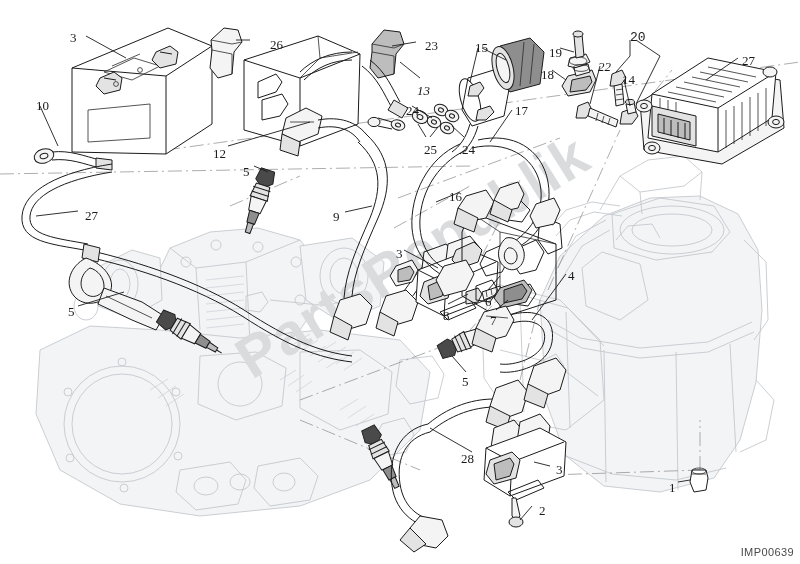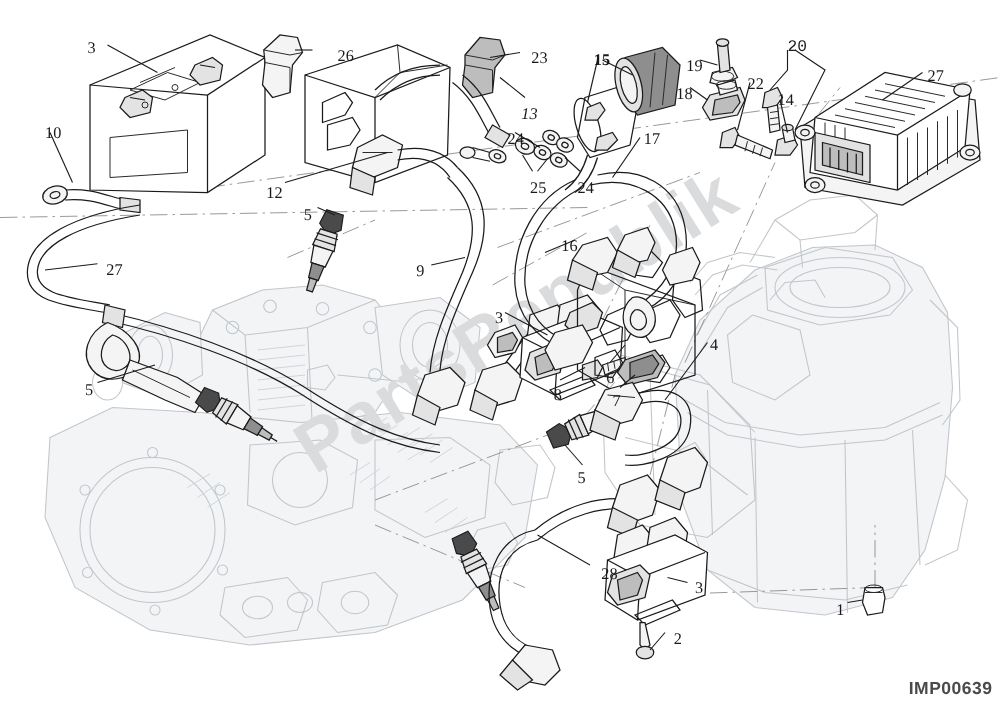--- a/index.html
+++ b/index.html
@@ -31,24 +31,23 @@
     color: #1a1a1a;
     line-height: 1;
     white-space: nowrap;
     user-select: none;
   }
   #footer-code {
     position: absolute;
     right: 6px;
     bottom: 6px;
     font-family: "Liberation Sans", sans-serif;
-    font-size: 14px;
+    font-size: 11px;
     letter-spacing: 0.4px;
     color: #4a4a4a;
-    font-weight: bold;
   }
   
   .ln      { fill: none; stroke: #1b1b1b; stroke-width: 1; }
   .ln-thin { fill: none; stroke: #2a2a2a; stroke-width: 0.8; }
   .leader  { fill: none; stroke: #1b1b1b; stroke-width: 0.9; }
   .axis    { fill: none; stroke: #8a8a8a; stroke-width: 0.7;
              stroke-dasharray: 14 4 2 4; }
   .ghost   { fill: none; stroke: #c2c6cb; stroke-width: 0.85; }
   .ghost-f { fill: #f2f4f6; stroke: #c2c6cb; stroke-width: 0.85; }
   .ghost-hatch { fill: none; stroke: #ccd1d6; stroke-width: 0.7; }
@@ -653,45 +652,45 @@
       <path class="leader" d="M550 466 L534 462"></path>
       <path class="leader" d="M678 482 L690 480"></path>
       <path class="leader" d="M532 506 L520 520"></path>
     </g>
   </svg>
 
   <div id="callout-layer">
       <div class="callout" style="left: 70px; top: 31px;">3</div>
       <div class="callout" style="left: 258px; top: 38px; margin-left: 12px;">26</div>
       <div class="callout" style="left: 425px; top: 39px;">23</div>
-      <div class="callout" style="left: 475px; top: 41px; font-weight: bold;">15</div>
+      <div class="callout" style="left: 475px; top: 41px;">15</div>
       <div class="callout" style="left: 549px; top: 46px;">19</div>
       <div class="callout" style="left: 630px; top: 31px; font-family: Liberation Mono, monospace;">20</div>
       <div class="callout" style="left: 742px; top: 54px;">27</div>
       <div class="callout" style="left: 541px; top: 68px;">18</div>
-      <div class="callout" style="left: 598px; top: 60px;">22</div>
+      <div class="callout" style="left: 598px; top: 60px; font-style: italic;">22</div>
       <div class="callout" style="left: 622px; top: 73px;">14</div>
       <div class="callout" style="left: 36px; top: 99px;">10</div>
       <div class="callout" style="left: 417px; top: 84px; font-style: italic;">13</div>
       <div class="callout" style="left: 406px; top: 104px;">24</div>
       <div class="callout" style="left: 515px; top: 104px;">17</div>
       <div class="callout" style="left: 213px; top: 147px;">12</div>
       <div class="callout" style="left: 424px; top: 143px;">25</div>
       <div class="callout" style="left: 462px; top: 143px;">24</div>
       <div class="callout" style="left: 243px; top: 165px;">5</div>
       <div class="callout" style="left: 449px; top: 190px;">16</div>
       <div class="callout" style="left: 85px; top: 209px;">27</div>
       <div class="callout" style="left: 333px; top: 210px;">9</div>
       <div class="callout" style="left: 396px; top: 247px;">3</div>
       <div class="callout" style="left: 568px; top: 269px;">4</div>
       <div class="callout" style="left: 68px; top: 305px;">5</div>
       <div class="callout" style="left: 485px; top: 295px;">6</div>
       <div class="callout" style="left: 443px; top: 309px;">8</div>
       <div class="callout" style="left: 490px; top: 314px;">7</div>
       <div class="callout" style="left: 462px; top: 375px;">5</div>
-      <div class="callout" style="left: 461px; top: 452px; margin-left: 20px;">28</div>
+      <div class="callout" style="left: 461px; top: 452px;">28</div>
       <div class="callout" style="left: 556px; top: 463px;">3</div>
       <div class="callout" style="left: 669px; top: 481px;">1</div>
       <div class="callout" style="left: 539px; top: 504px;">2</div>
     </div>
 
   <div id="footer-code">IMP00639</div>
 </div>
 
 </body></html>

